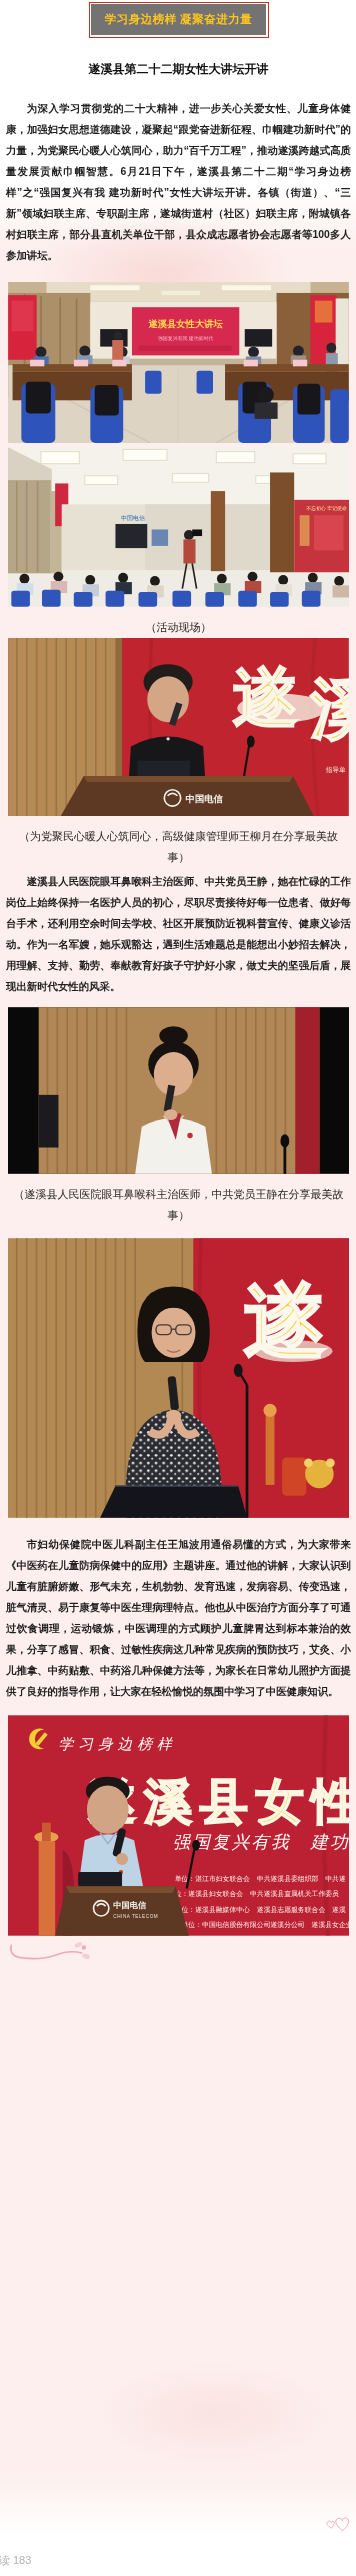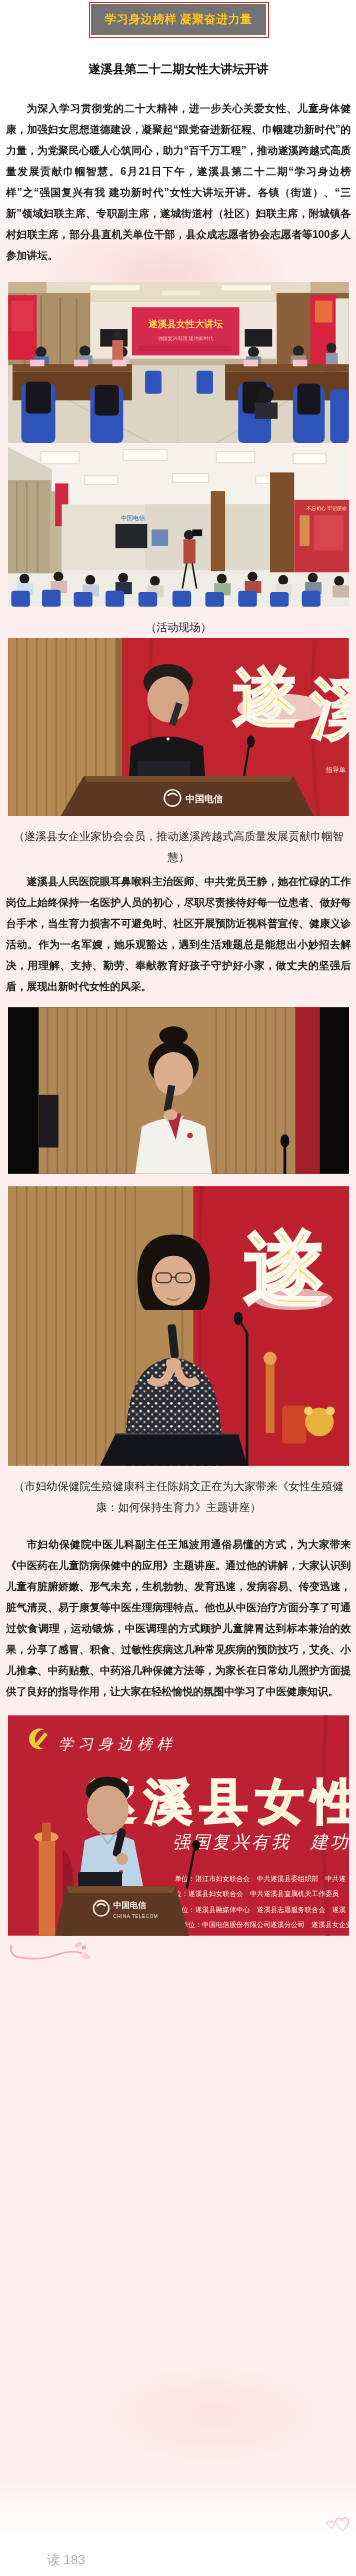--- a/index.html
+++ b/index.html
@@ -47,21 +47,21 @@
   }
   .photo{margin:0 7.7px;font-size:0;border-radius:13px;}
   .photo svg{display:block;}
   .mt38{margin-top:21px}.mt28{margin-top:15.4px}.mt26{margin-top:14.3px}
   .mt24{margin-top:13px}.mt22{margin-top:12px}.mt20{margin-top:11px}.mt17{margin-top:9.3px}.mt8{margin-top:4.4px}
   .mt6{margin-top:3.3px}.mt30{margin-top:16.5px}.mt0{margin-top:0}
   .flourish{margin:5.5px 0 0 8.2px;}
   .hearts{position:absolute;right:6.6px;top:2515px;}
   .read-count{
     position:absolute;left:-1.1px;top:2554px;
-    font-size:13px;color:#b3b3b3;line-height:12px;margin-left:48px;
+    font-size:11px;color:#b3b3b3;line-height:12px;
   }
   text{font-family:"Liberation Sans","DejaVu Sans",sans-serif;}
 </style>
 </head>
 <body>
 
 <div class="page">
 
   <div class="banner-outer">
     <div class="banner-inner">学习身边榜样 凝聚奋进力量</div>
@@ -273,23 +273,23 @@
       <g>
         <path d="M96,325 L138,252 L520,252 L558,325 Z" fill="#5d3823"></path>
         <path d="M138,252 L520,252 L514,263 L144,263 Z" fill="#7a4e2c"></path>
         <circle cx="300" cy="292" r="15" fill="none" stroke="#f2efe8" stroke-width="3"></circle>
         <path d="M291,288 Q300,279 309,288" stroke="#f2efe8" stroke-width="3" fill="none"></path>
         <text x="324" y="299" font-size="17" font-weight="bold" fill="#f4f1ea">中国电信</text>
       </g>
     </svg>
   </div>
 
-  <p class="caption">（遂溪县女企业家协会会员，推动遂溪跨越式高质量发展贡献巾帼智慧）</p>
-
-  <p class="body-p mt6">遂溪县人民医院眼耳鼻喉科主治医师、中共党员王静，她在忙碌的工作岗位上始终保持一名医护人员的初心，尽职尽责接待好每一位患者、做好每台手术，当生育力损害不可避免时、社区开展预防近视科普宣传、健康义诊活动。作为一名军嫂，她乐观豁达，遇到生活难题总是能想出小妙招去解决，用理解、支持、勤劳、奉献教育好孩子守护好小家，做丈夫的坚强后盾，展现出新时代女性的风采。</p>
+  <p class="caption">（为党聚民心暖人心筑同心，高级健康管理师王柳月在分享最美故事）</p>
+
+  <p class="body-p mt6">遂溪县人民医院眼耳鼻喉科主治医师、中共党员王静，她在忙碌的工作岗位上始终保持一名医护人员的初心，尽职尽责接待好每一位患者、做好每台手术，还利用空余时间去学校、社区开展预防近视科普宣传、健康义诊活动。作为一名军嫂，她乐观豁达，遇到生活难题总是能想出小妙招去解决，用理解、支持、勤劳、奉献教育好孩子守护好小家，做丈夫的坚强后盾，展现出新时代女性的风采。</p>
 
   <div class="photo mt17">
     <svg width="341" height="167" viewBox="0 0 622 304">
       <rect width="622" height="304" fill="#090909"></rect>
       <rect x="56" width="512" height="304" fill="#b08756"></rect>
       <g stroke="#9a713f" stroke-width="3">
         <line x1="72" y1="0" x2="72" y2="304"></line>
           <line x1="90" y1="0" x2="90" y2="304"></line>
           <line x1="108" y1="0" x2="108" y2="304"></line>
         <line x1="126" y1="0" x2="126" y2="304"></line>
@@ -318,20 +318,21 @@
         <path d="M288,194 L316,194 L306,242 Z" fill="#b02a3c"></path>
         <circle cx="332" cy="234" r="5" fill="#c03038"></circle>
         <rect x="288" y="142" width="13" height="48" fill="#232327" transform="rotate(10 294 166)"></rect>
         <ellipse cx="297" cy="196" rx="12" ry="10" fill="#dcae8e"></ellipse>
       </g>
       <line x1="505" y1="304" x2="505" y2="252" stroke="#0d0d10" stroke-width="5"></line>
       <ellipse cx="505" cy="244" rx="8" ry="12" fill="#0d0d10"></ellipse>
     </svg>
   </div>
 
+  <p class="caption">（遂溪县人民医院眼耳鼻喉科主治医师，中共党员王静在分享最美故事）</p>
 
 
 
   <div class="photo mt22">
     <svg width="341" height="280" viewBox="0 0 622 510">
       <defs>
         <pattern id="dressdots" width="14" height="14" patternUnits="userSpaceOnUse">
           <rect width="14" height="14" fill="#2b2b33"></rect>
           <circle cx="4" cy="4" r="2.4" fill="#eceae4"></circle>
           <circle cx="11" cy="10" r="1.8" fill="#eceae4"></circle>
@@ -383,21 +384,20 @@
         <path d="M258,352 Q286,372 298,330" stroke="#dcae8e" stroke-width="15" fill="none"></path>
         <path d="M346,352 Q320,372 308,330" stroke="#dcae8e" stroke-width="15" fill="none"></path>
         <rect x="294" y="252" width="15" height="62" rx="6" fill="#1d1d20" transform="rotate(-6 301 283)"></rect>
         <ellipse cx="302" cy="324" rx="14" ry="11" fill="#dcae8e"></ellipse>
       </g>
       <path d="M168,510 L196,452 L420,452 L436,510 Z" fill="#13151a"></path>
       <line x1="196" y1="452" x2="420" y2="452" stroke="#3c4450" stroke-width="3"></line>
     </svg>
   </div>
 
-  <p class="caption">（市妇幼保健院生殖健康科主任陈娟文正在为大家带来《女性生殖健康：如何保持生育力》主题讲座）</p>
 
   <p class="body-p mt30">市妇幼保健院中医儿科副主任王旭波用通俗易懂的方式，为大家带来《中医药在儿童防病保健中的应用》主题讲座。通过他的讲解，大家认识到儿童有脏腑娇嫩、形气未充，生机勃勃、发育迅速，发病容易、传变迅速，脏气清灵、易于康复等中医生理病理特点。他也从中医治疗方面分享了可通过饮食调理，运动锻炼，中医调理的方式顾护儿童脾胃达到标本兼治的效果，分享了感冒、积食、过敏性疾病这几种常见疾病的预防技巧，艾灸、小儿推拿、中药贴敷、中药浴几种保健方法等，为家长在日常幼儿照护方面提供了良好的指导作用，让大家在轻松愉悦的氛围中学习了中医健康知识。</p>
 
   <div class="photo mt24">
     <svg width="341" height="221" viewBox="0 0 622 402">
       <rect width="622" height="402" fill="#bc2133"></rect>
       <path d="M580,0 Q570,200 584,402" stroke="#a51c2b" stroke-width="8" fill="none" opacity=".6"></path>
       <g>
         <path d="M66,26 A19,19 0 1 0 66,60 A14,14 0 1 1 66,26" fill="#f0cf35"></path>
         <rect x="58" y="30" width="7" height="26" fill="#f0cf35" transform="rotate(40 61 43)"></rect>

